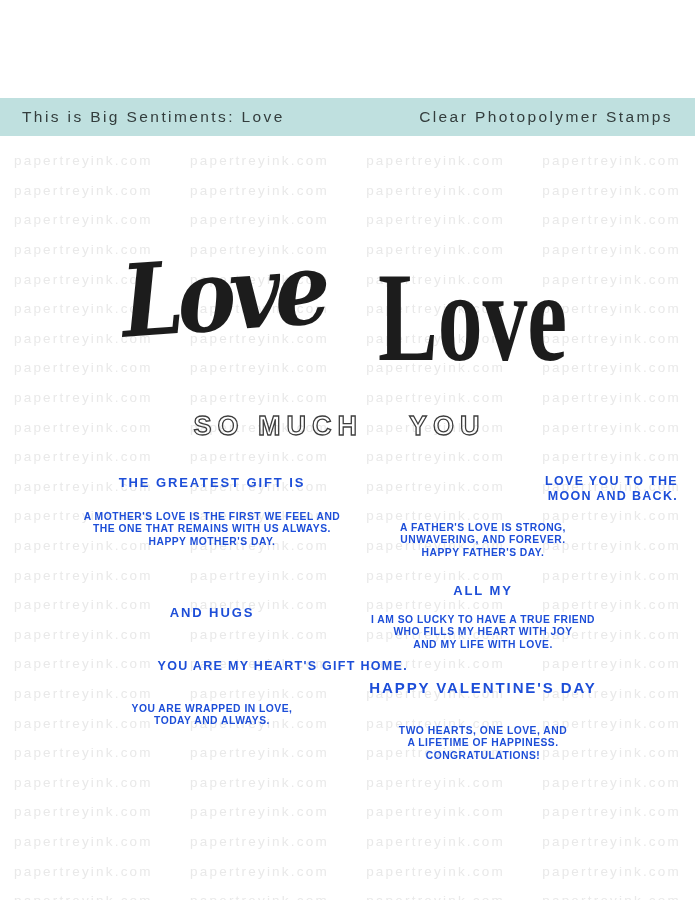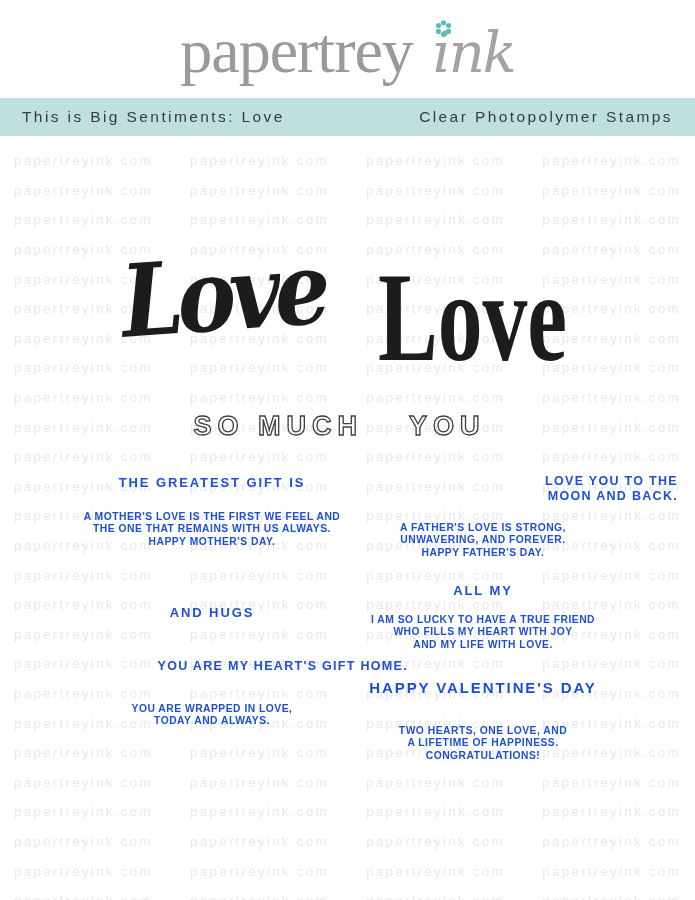--- a/index.html
+++ b/index.html
@@ -94,37 +94,20 @@
   .l1{top:475px} .l2{top:511px} .l3{top:572px} .l4{top:605px}
   .l5{top:659px} .l6{top:703px} .l7{top:744px}
   .r1{top:474px} .r2{top:522px} .r3{top:583px} .r4{top:614px}
   .r5{top:679px} .r6{top:725px}
 </style>
 </head>
 <body>
 
 <div class="page">
 
-  <div class="logo-row">
-    <span class="logo-main">papertrey</span>
-    <span class="logo-ink-wrap">
-      <svg class="flower" viewBox="0 0 20 20">
-        <g fill="#56bdb8">
-          <circle cx="10" cy="3.2" r="3"></circle>
-            <circle cx="15.9" cy="6.6" r="3"></circle>
-          <circle cx="15.9" cy="13.4" r="3"></circle>
-            <circle cx="10" cy="16.8" r="3"></circle>
-          <circle cx="4.1" cy="13.4" r="3"></circle>
-            <circle cx="4.1" cy="6.6" r="3"></circle>
-        </g>
-        <circle cx="10" cy="10" r="2.2" fill="#ffffff"></circle>
-      </svg>
-      <span class="logo-ink">ink</span>
-    </span>
-  </div>
 
   <div class="banner">
     <span>This is Big Sentiments: Love</span>
     <span>Clear Photopolymer Stamps</span>
   </div>
 
   <div class="watermark" id="watermark">
       <div class="wm-row">
         <span class="wm-cell">papertreyink.com</span>
         <span class="wm-cell">papertreyink.com</span>

